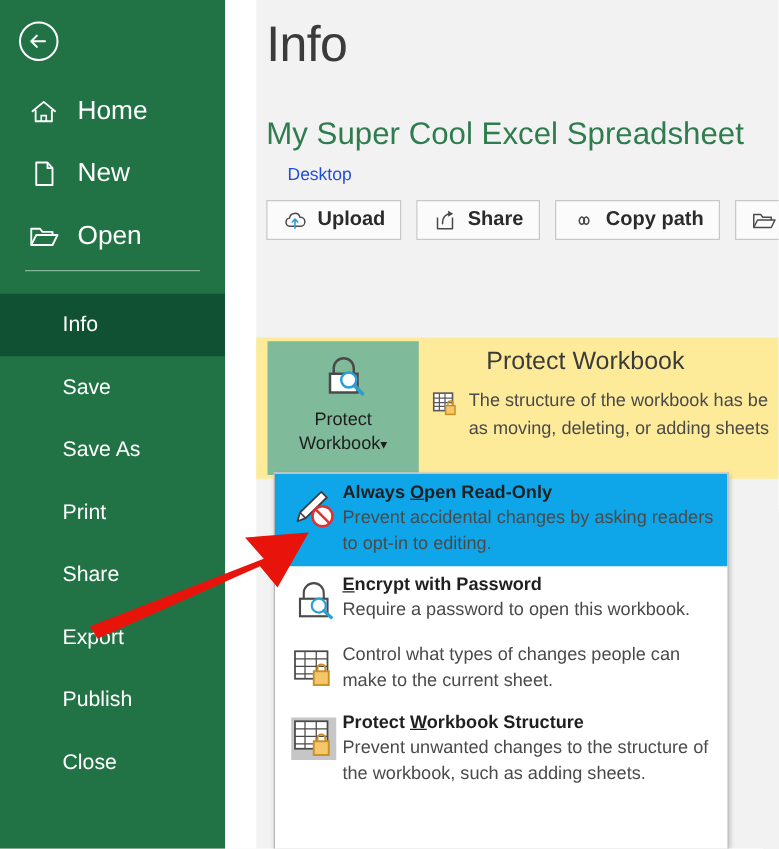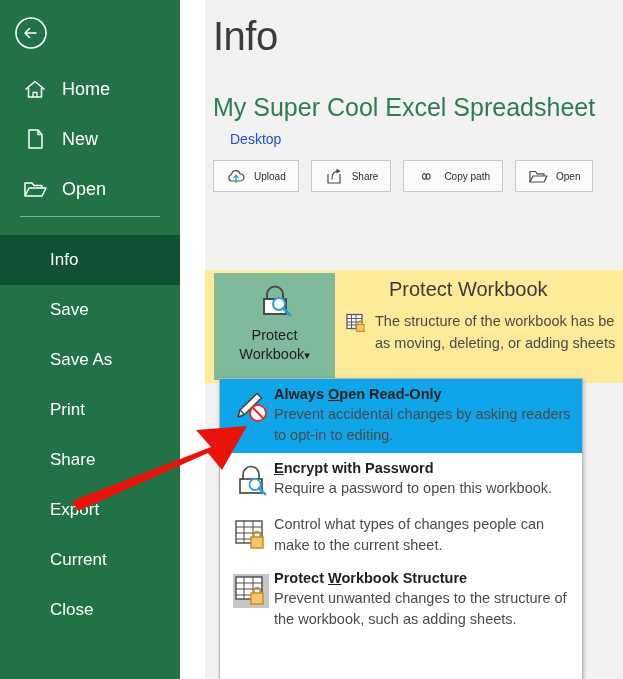--- a/index.html
+++ b/index.html
@@ -41,21 +41,21 @@
   .nav-top {
     position: absolute;
     left: 0; top: 64px;
     width: 180px;
   }
   .nav-item {
     display: flex;
     align-items: center;
     height: 50px;
     padding-left: 22px;
-    font-size: 18px;
+    font-size: 21px;
     color: #ffffff;
     box-sizing: border-box;
   }
   .nav-item .nav-icon {
     width: 26px;
     height: 26px;
     margin-right: 14px;
     display: flex;
     align-items: center;
     justify-content: center;
@@ -134,24 +134,25 @@
     display: flex;
     gap: 12px;
   }
   .flat-btn {
     height: 32px;
     border: 1px solid #c8c8c8;
     background: #fbfbfb;
     display: flex;
     align-items: center;
     padding: 0 12px;
-    font-size: 10px;
+    font-size: 16px;
     color: #2b2b2b;
     white-space: nowrap;
     box-sizing: border-box;
+    font-weight: bold;
   }
   .flat-btn .btn-icon {
     width: 20px; height: 18px;
     margin-right: 8px;
     display: flex;
     align-items: center;
     justify-content: center;
     flex: 0 0 auto;
   }
 
@@ -337,21 +338,21 @@
       <div class="nav-item-plain">
         <span>Print</span>
       </div>
       <div class="nav-item-plain">
         <span>Share</span>
       </div>
       <div class="nav-item-plain">
         <span>Export</span>
       </div>
       <div class="nav-item-plain">
-        <span>Current</span>
+        <span>Publish</span>
       </div>
       <div class="nav-item-plain">
         <span>Close</span>
       </div>
     </div>
   </div>
 
   <div class="content">
     <div class="content-inner">
 

